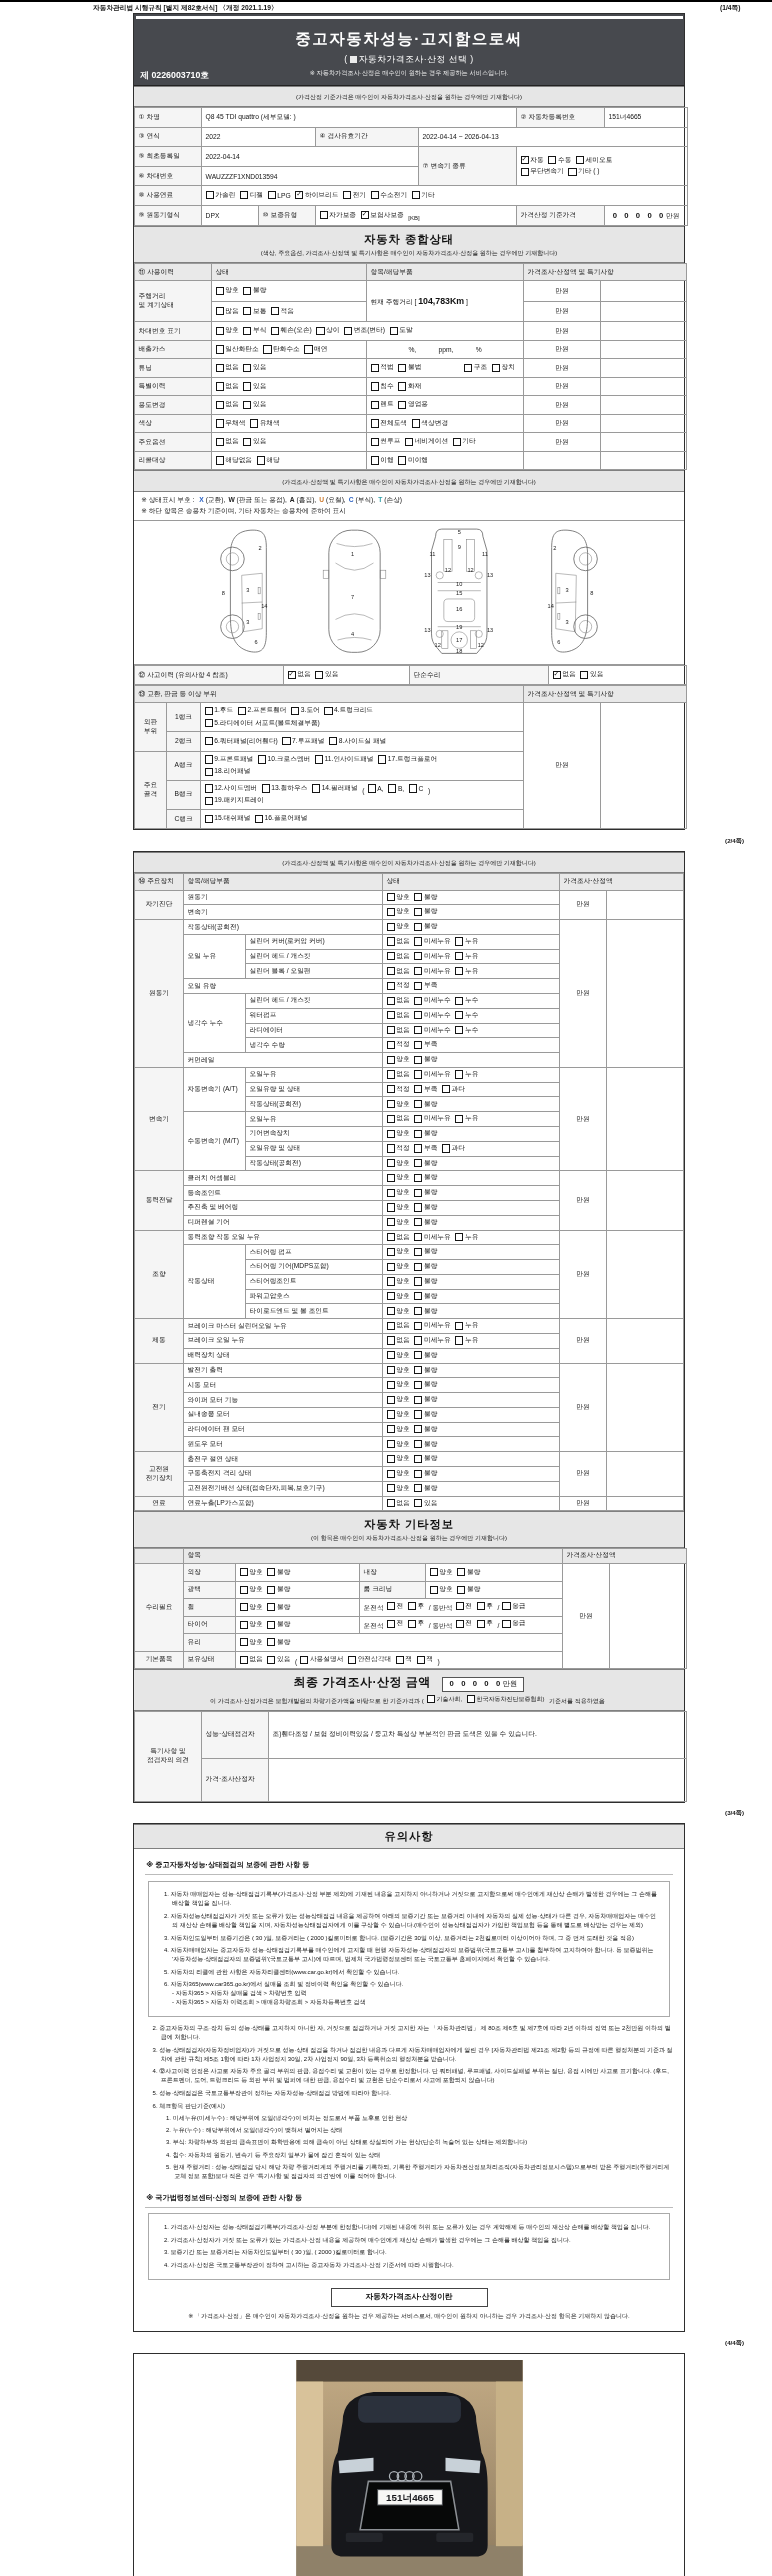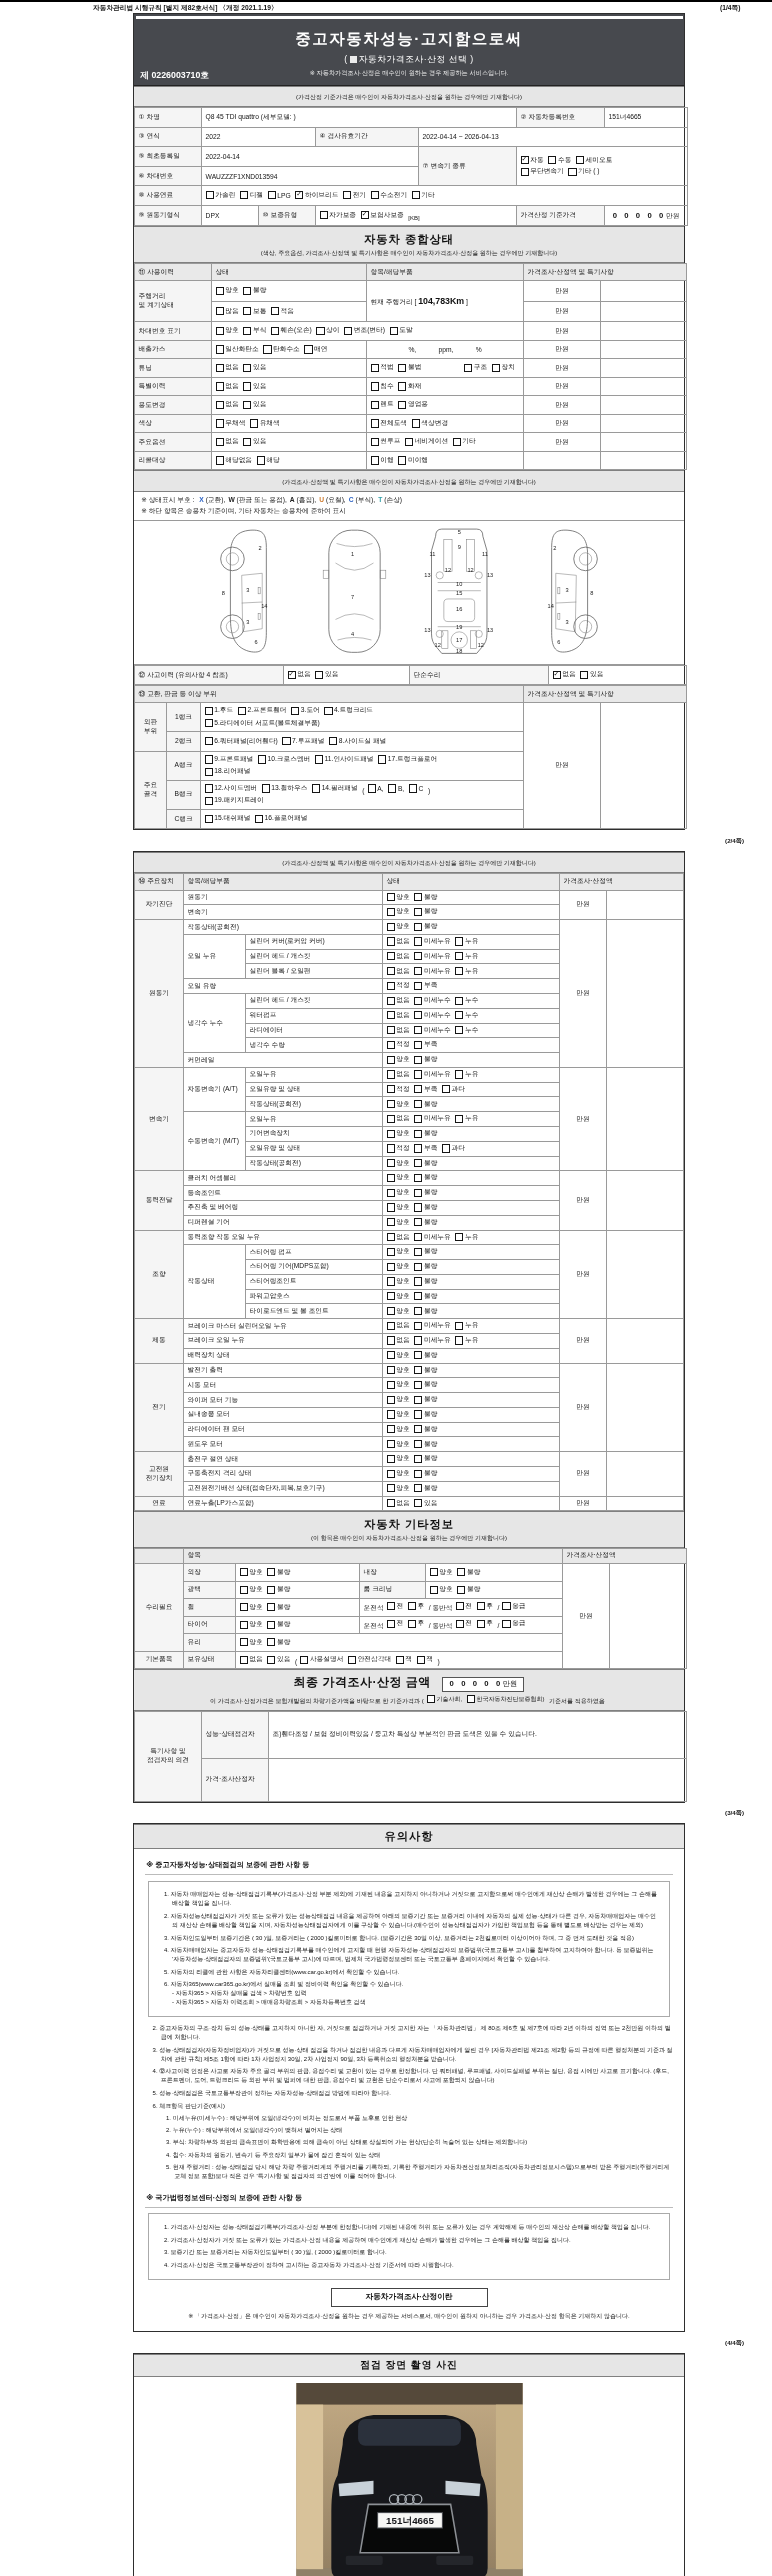--- a/index.html
+++ b/index.html
@@ -1397,23 +1397,20 @@
     <div class="midbox">자동차가격조사·산정이란</div>
     <div>
         <div class="nnote">※ 「가격조사·산정」은 매수인이 자동차가격조사·산정을 원하는 경우 제공하는 서비스로서, 매수인이 원하지 아니하는 경우 가격조사·산정 항목은 기재하지 않습니다.</div>
       </div>
   </div>
 </div>
 
 <div class="pmark">(4/4쪽)</div>
 
 <div class="doc">
-  <div class="band">
-    <div class="bt" style="font-size:9.8px;">점검 장면 촬영 사진</div>
-  </div>
   <div class="photowrap">
     <svg width="227" height="216" viewBox="0 0 440 420">
       <defs>
         <linearGradient id="wall" x1="0" y1="0" x2="0" y2="1">
           <stop offset="0" stop-color="#c3ab85"></stop>
             <stop offset="1" stop-color="#8d7a5e"></stop>
         </linearGradient>
       </defs>
       <rect width="440" height="420" fill="url(#wall)"></rect>
       <rect width="440" height="42" fill="#55493a"></rect>

